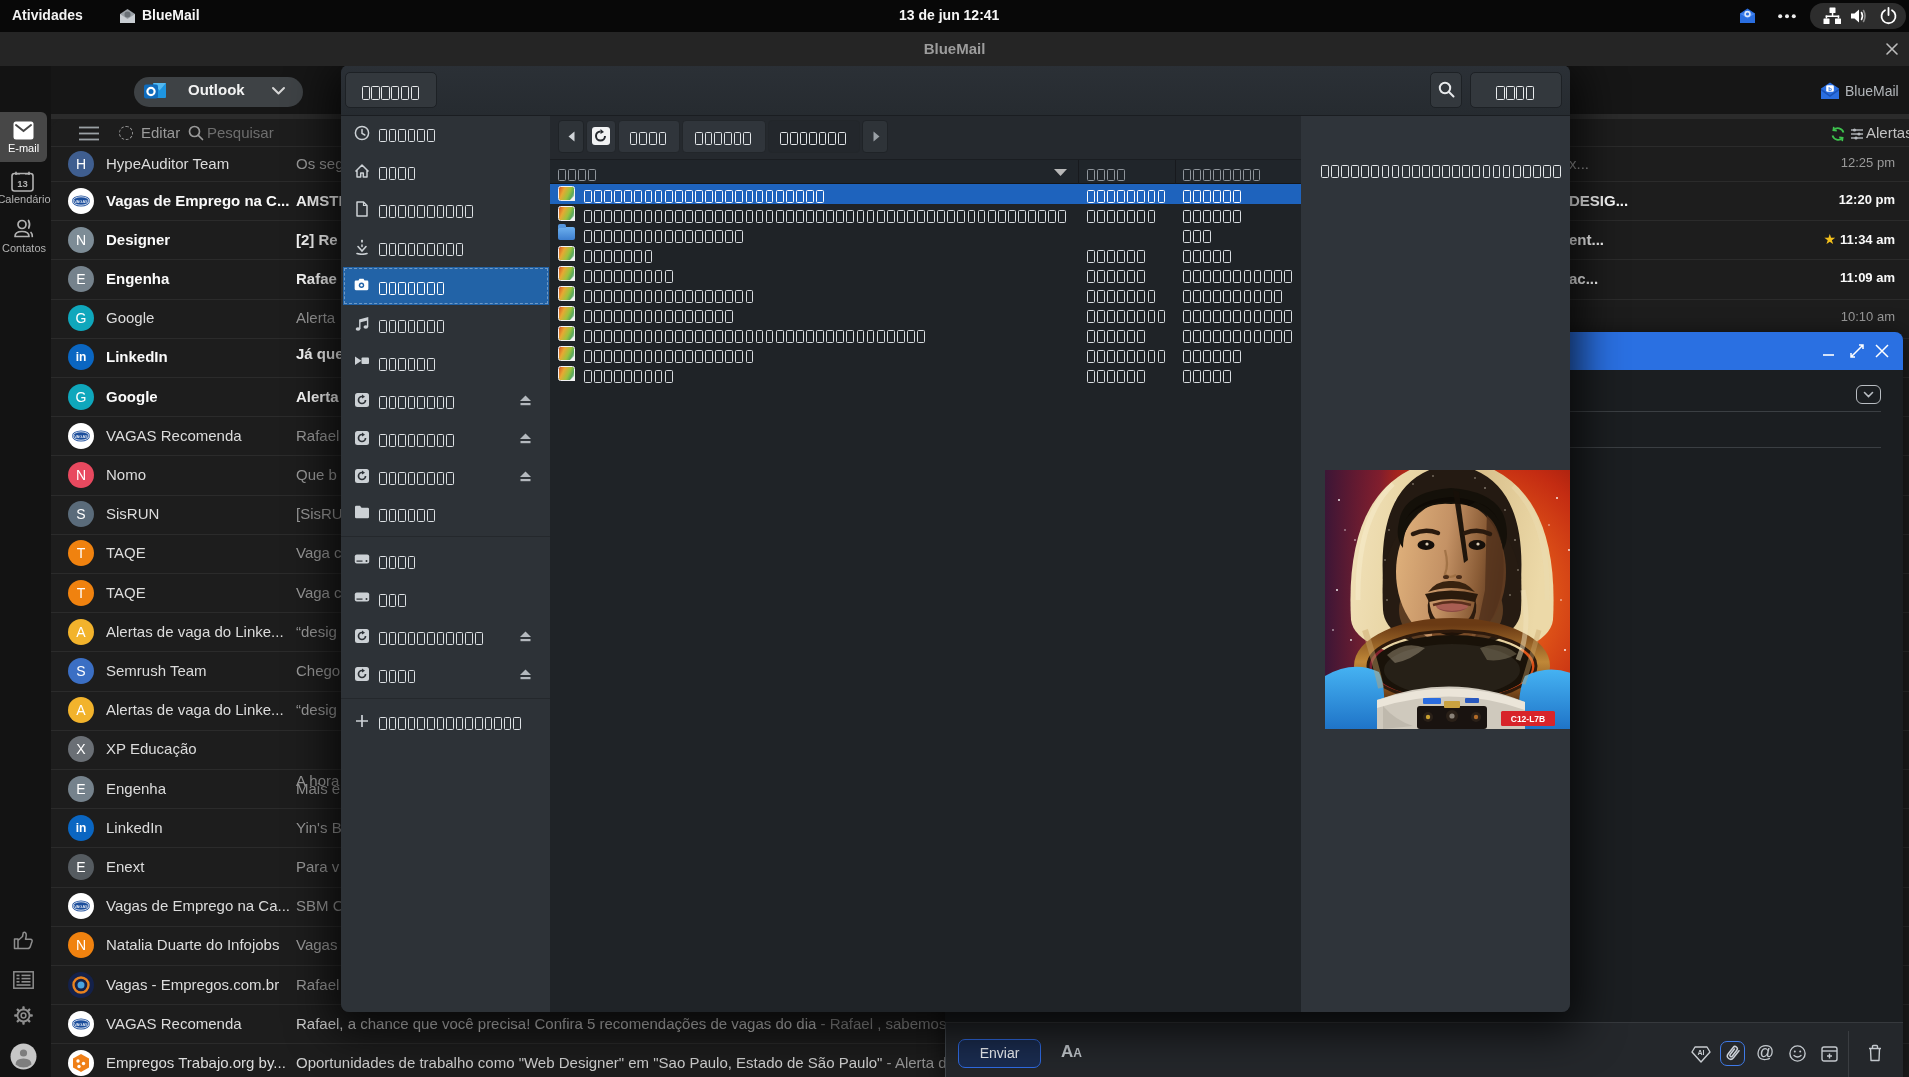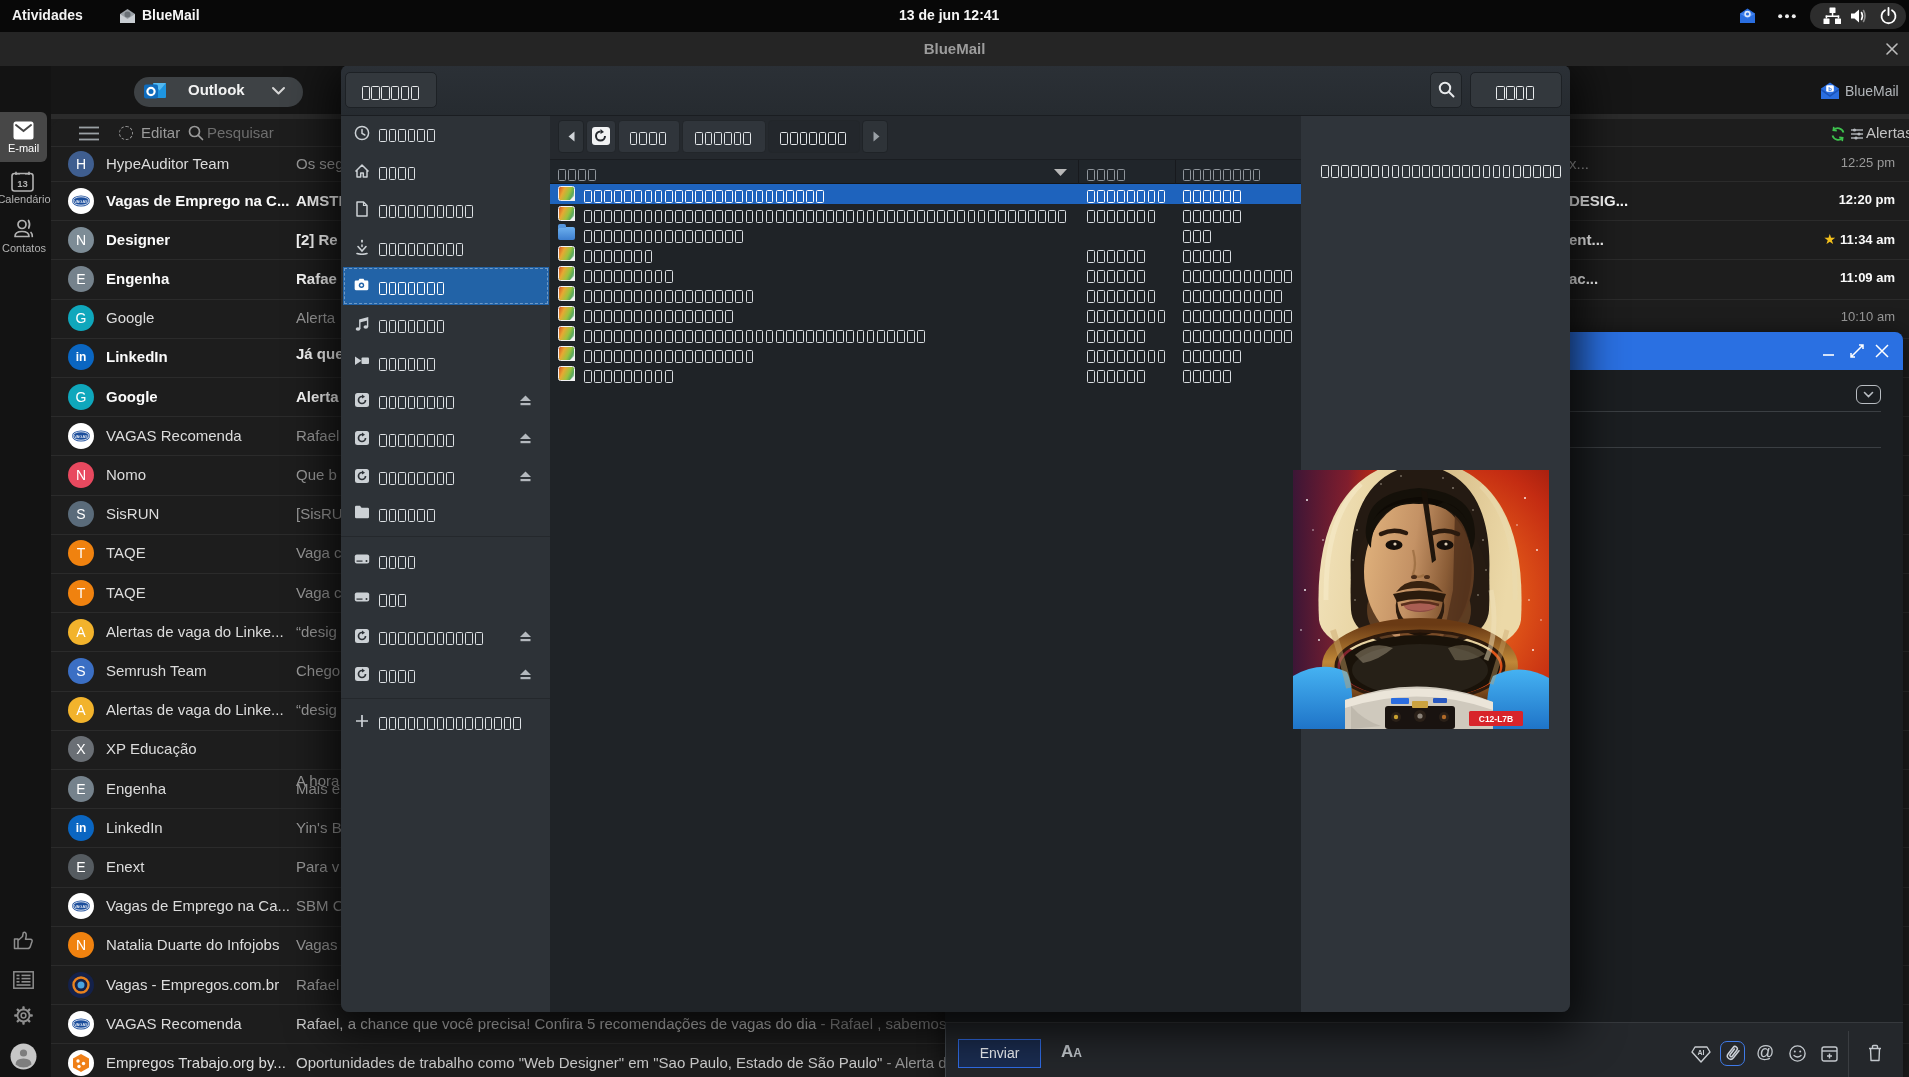--- a/index.html
+++ b/index.html
@@ -345,21 +345,21 @@
       <path d="M1 1 L13 13 M13 1 L1 13" stroke="#fff" stroke-width="1.5"></path>
     </svg>
     <div class="abs" style="left:20px;top:79px;width:916px;height:1px;background:#3b3f43"></div>
     <div class="abs" style="left:20px;top:115px;width:916px;height:1px;background:#3b3f43"></div>
     <div class="abs" style="left:911px;top:53px;width:25px;height:19px;border:1.5px solid #b9bdc2;border-radius:6px"></div>
     <svg class="abs" style="left:918px;top:59px" width="11" height="8" viewBox="0 0 11 8">
       <path d="M1.5 1.5 L5.5 5.5 L9.5 1.5" stroke="#b9bdc2" stroke-width="1.6" fill="none" stroke-linecap="round"></path>
     </svg>
     <div class="abs" style="left:0;top:690px;width:958px;height:55px;background:#24272b;border-top:1px solid #36393d"></div>
     <div class="abs" style="left:0;top:690px;width:1px;height:55px;background:#40464c"></div>
-    <div class="abs" style="left:13px;top:707px;width:83px;height:29px;background:#1a2c50;border:1.5px solid #2f6be4;border-radius:0;text-align:center;line-height:26px;font-size:14px;color:#eef1f5">Enviar</div>
+    <div class="abs" style="left:13px;top:707px;width:83px;height:29px;background:#1a2c50;border:1.5px solid #2f6be4;border-radius:7px;text-align:center;line-height:26px;font-size:14px;color:#eef1f5">Enviar</div>
     <div class="abs" style="left:116px;top:710px;font-size:17px;font-weight:bold;color:#c3c8cd">A<span style="font-size:12px">A</span></div>
     <svg class="abs" style="left:746px;top:714px" width="20" height="17" viewBox="0 0 20 17">
 <path d="M4 1 H16 L19 6 L10 16 L1 6 Z" stroke="#c8ccd0" stroke-width="1.4" fill="none" stroke-linejoin="round"></path>
 <text x="10" y="9" font-size="7" font-weight="bold" fill="#c8ccd0" text-anchor="middle" font-family="Liberation Sans">AI</text>
     </svg>
     <div class="abs" style="left:775px;top:709px;width:25px;height:25px;border:1.5px solid #3f7ae8;border-radius:7px"></div>
     <svg class="abs" style="left:779px;top:711px" width="18" height="21" viewBox="0 0 18 21">
 <g transform="rotate(38 9 10)">
 <path d="M12.3 4.5 V13.5 Q12.3 17 9 17 Q5.7 17 5.7 13.5 V5.5 Q5.7 3.2 8 3.2 Q10.3 3.2 10.3 5.5 V13 Q10.3 14.3 9 14.3 Q7.7 14.3 7.7 13 V6" stroke="#ccd1d7" stroke-width="1.5" fill="none" stroke-linecap="round"></path>
       </g>
@@ -599,21 +599,21 @@
     <div class="imgico" style="left:217px;top:281px"></div>
     <div class="abs tf" style="left:243px;top:282px;color:#d9dde0;white-space:nowrap;overflow:hidden;width:494px"><i></i><i></i><i></i><i></i><i></i><i></i><i></i><i></i><i></i><i></i><i></i><i></i><i></i><i></i><i></i><i></i><i></i></div>
     <div class="abs tf" style="left:746px;top:282px;color:#d9dde0"><i></i><i></i><i></i><i></i><i></i><i></i><i></i><i></i></div>
     <div class="abs tf" style="left:842px;top:282px;color:#d9dde0"><i></i><i></i><i></i><i></i><i></i><i></i></div>
     <div class="imgico" style="left:217px;top:301px"></div>
     <div class="abs tf" style="left:243px;top:302px;color:#d9dde0;white-space:nowrap;overflow:hidden;width:494px"><i></i><i></i><i></i><i></i><i></i><i></i><i></i><i></i><i></i></div>
     <div class="abs tf" style="left:746px;top:302px;color:#d9dde0"><i></i><i></i><i></i><i></i><i></i><i></i></div>
     <div class="abs tf" style="left:842px;top:302px;color:#d9dde0"><i></i><i></i><i></i><i></i><i></i></div>
     <div class="abs" style="left:960px;top:51px;width:269px;height:896px;background:#2f343a"></div>
     <div class="abs tf" style="left:980px;top:97px;color:#e4e7ea"><i></i><i></i><i></i><i></i><i></i><i></i><i></i><i></i><i></i><i></i><i></i><i></i><i></i><i></i><i></i><i></i><i></i><i></i><i></i><i></i><i></i><i></i><i></i><i></i></div>
-    <div class="abs" style="left:952px;top:405px;width:256px;height:259px">
+    <div class="abs" style="left:984px;top:405px;width:256px;height:259px">
       <svg width="256" height="259" viewBox="0 0 256 259">
 <defs>
 <radialGradient id="bgr" cx="55%" cy="50%" r="80%">
 <stop offset="0%" stop-color="#f07828"></stop>
             <stop offset="40%" stop-color="#e05518"></stop>
 <stop offset="70%" stop-color="#c42c12"></stop>
             <stop offset="100%" stop-color="#8a130c"></stop>
 </radialGradient>
 <linearGradient id="lft" x1="0" y1="0" x2="1" y2="0">
 <stop offset="0%" stop-color="#3c1636" stop-opacity="1"></stop>

